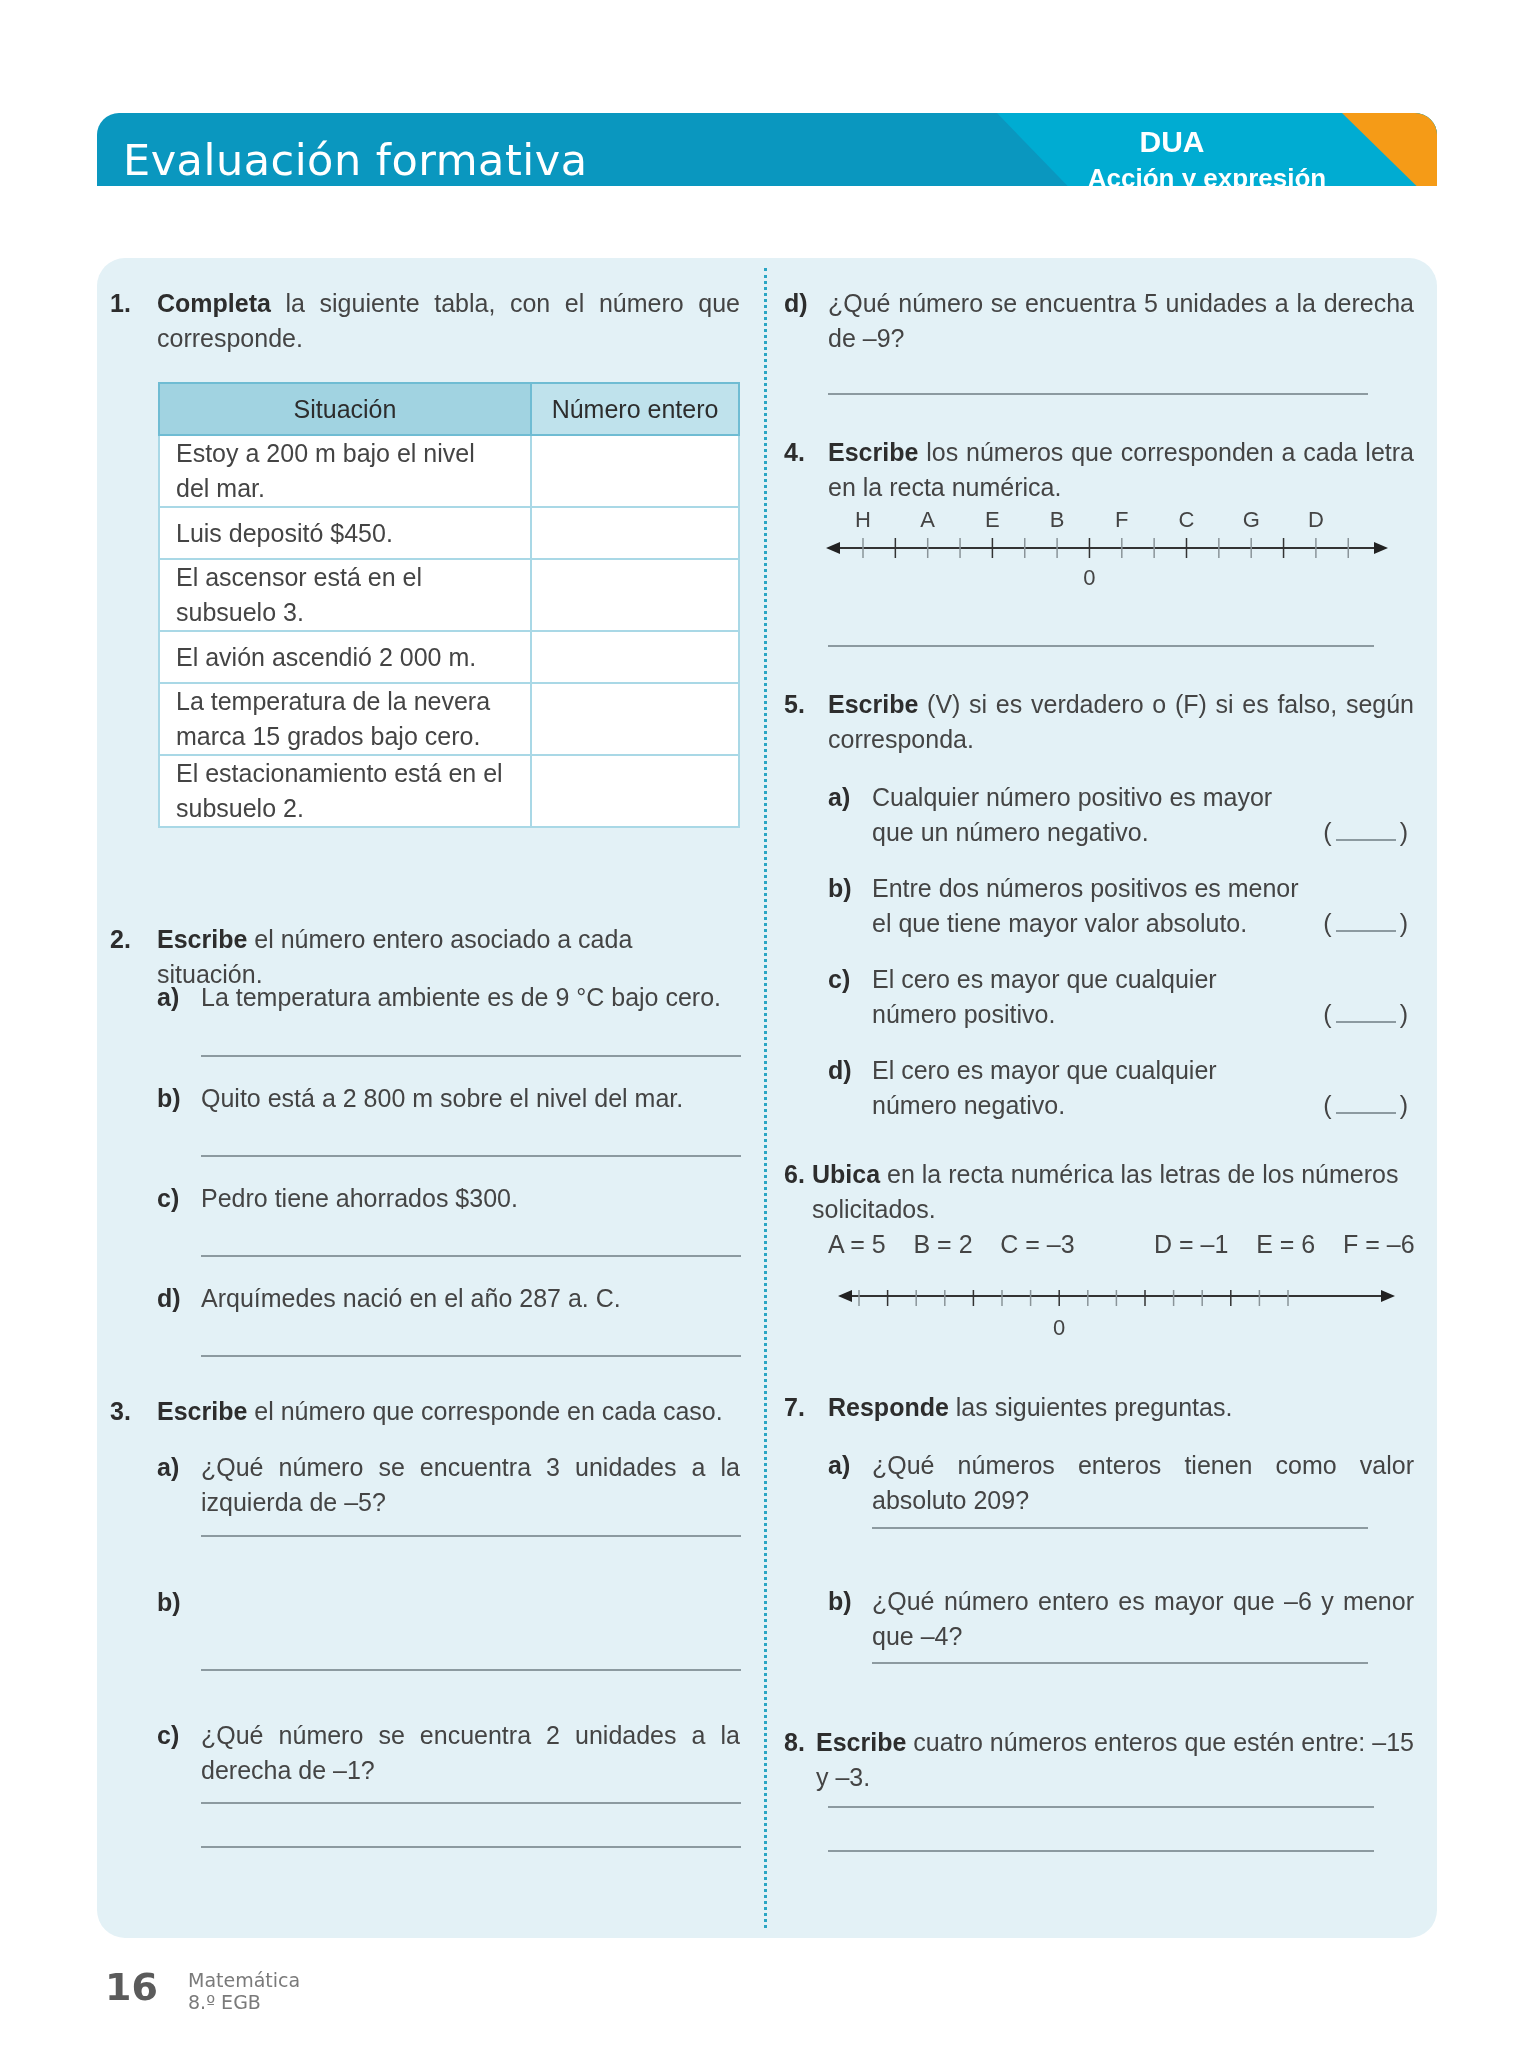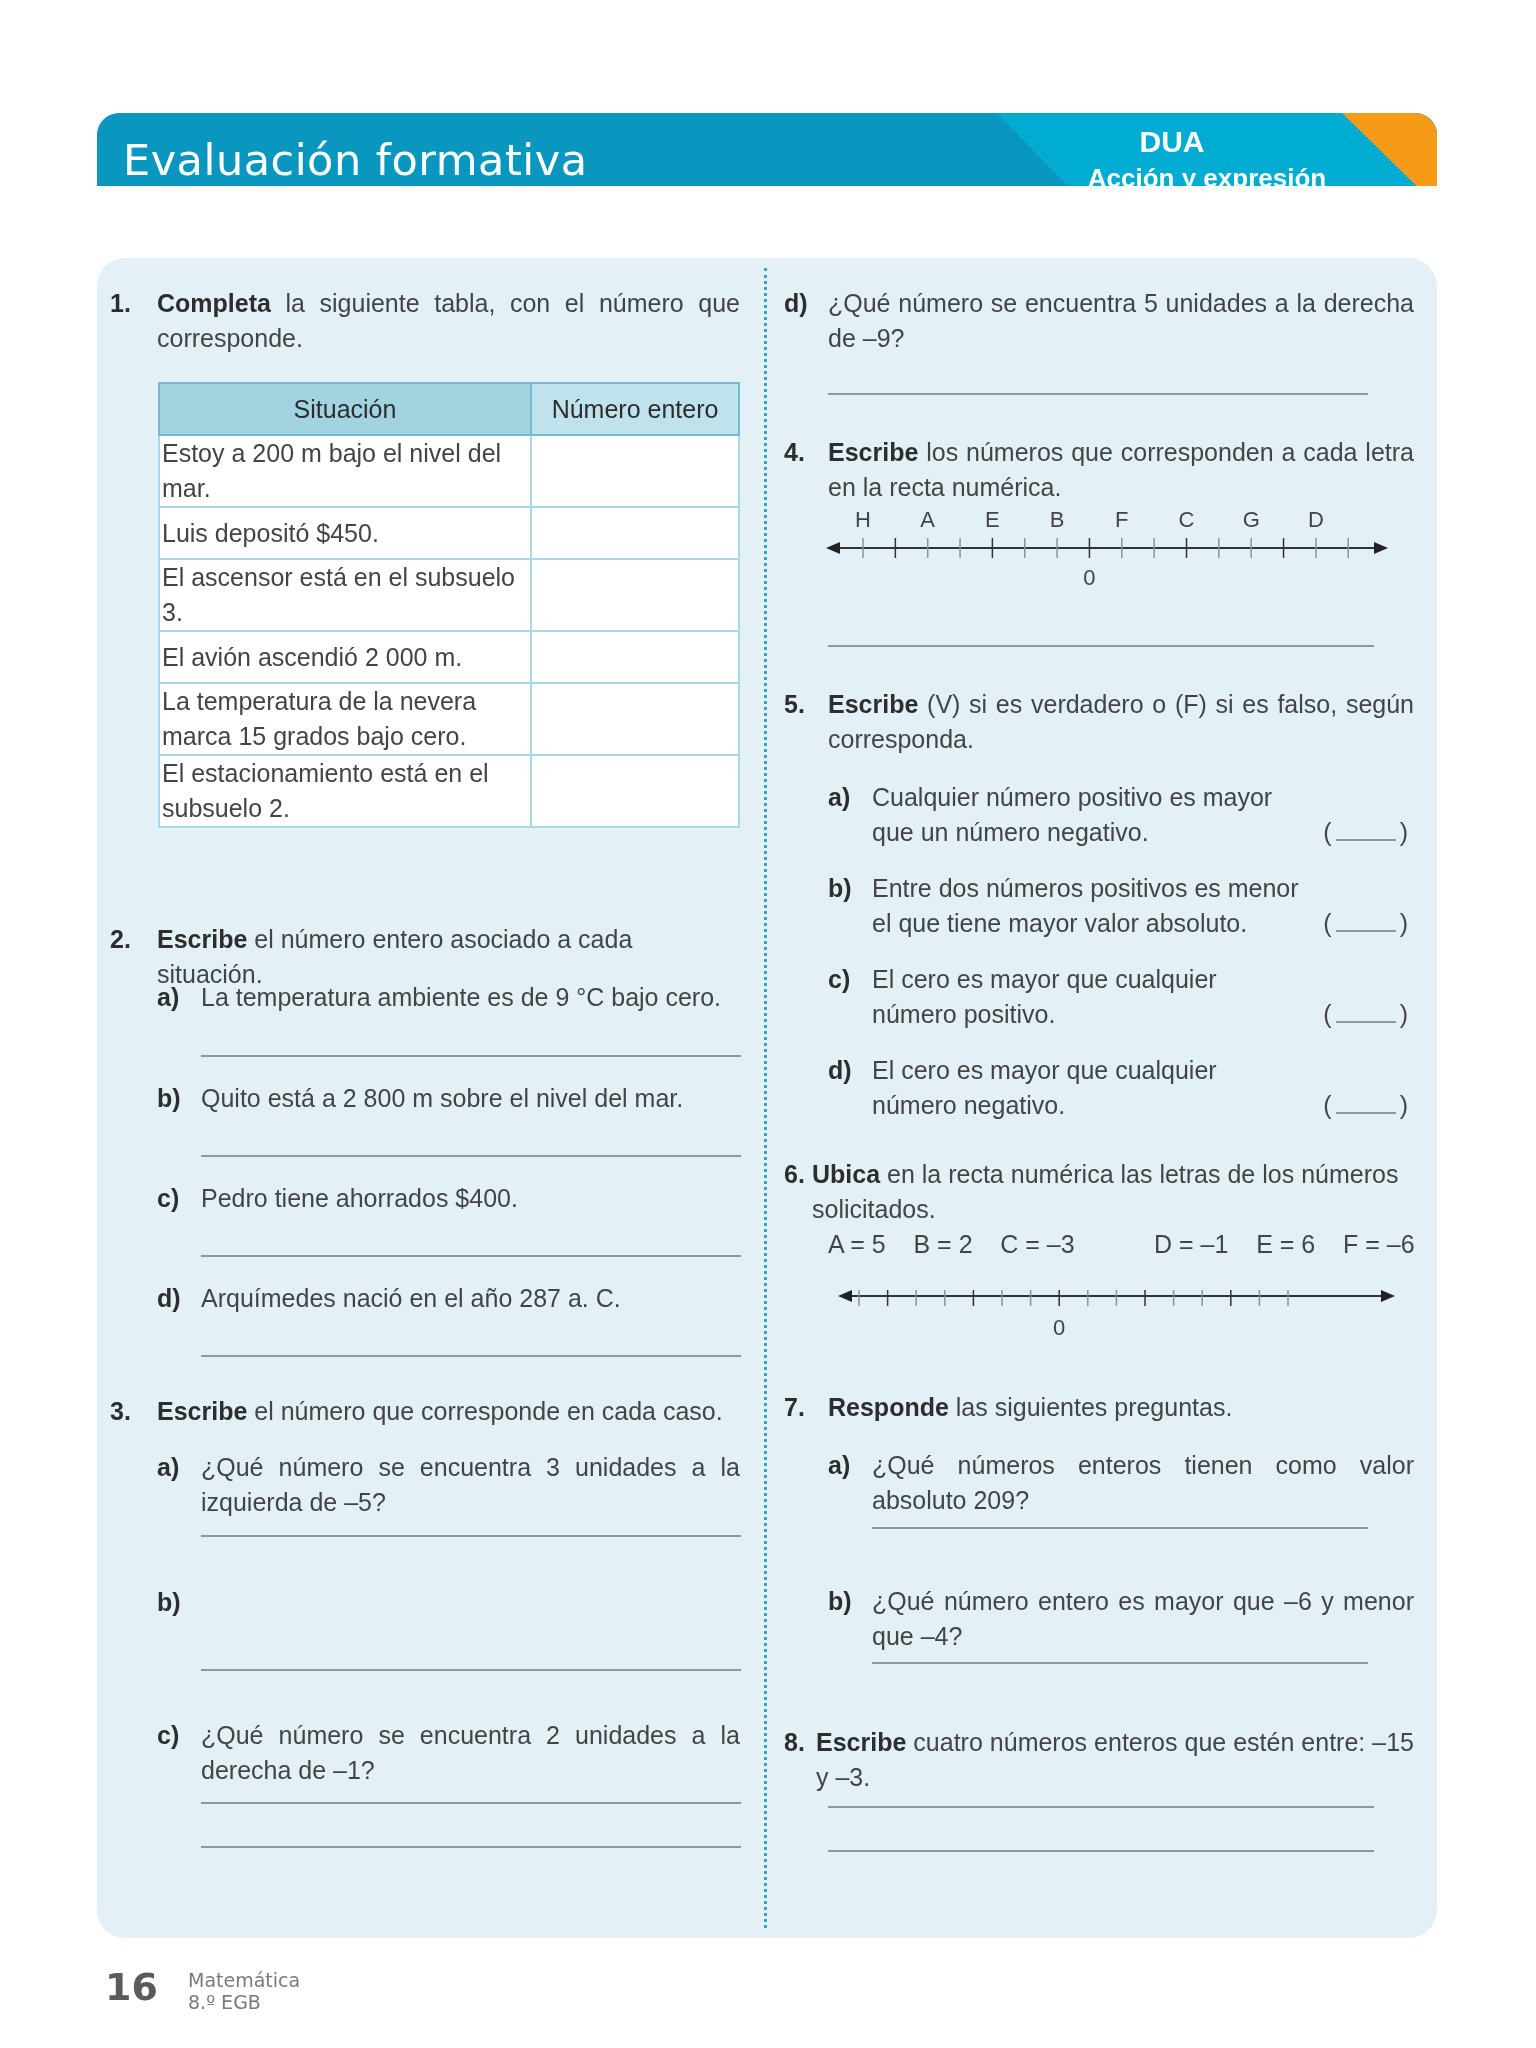--- a/index.html
+++ b/index.html
@@ -30,21 +30,21 @@
   .sub { position: absolute; width: 100%; }
   .sub .lbl { position: absolute; left: 47px; top: 0; font-weight: bold; color: #2d2d2d; }
   .sub .stext { margin-left: 91px; text-align: justify; }
 
   .answer-line { position: absolute; height: 0; border-top: 2px solid #8c9aa0; }
 
   
   table.sit { position: absolute; left: 48px; top: 96px; width: 582px; border-collapse: collapse; background: #fff; font-size: 25px; line-height: 35px; color: #444; }
   table.sit th { background: #a1d3e1; font-weight: normal; color: #2d2d2d; border: 2px solid #6fbcd3; height: 52px; }
   table.sit th:last-child { background: #bfe2ec; }
-  table.sit td { border: 2px solid #a9d8e6; padding: 0 2px; vertical-align: middle; margin-left: 8px; }
+  table.sit td { border: 2px solid #a9d8e6; padding: 0 16px; vertical-align: middle; margin-left: 8px; }
   table.sit td:first-child { width: 372px; }
   table.sit tr { border-left: 2px solid #6fbcd3; border-right: 2px solid #6fbcd3; }
 
   
   .vf { position: absolute; right: 6px; }
   .vf .blank { display: inline-block; width: 60px; border-bottom: 2px solid #8c9aa0; height: 22px; vertical-align: baseline; margin: 0 4px; }
 
   .nl-svg { position: absolute; }
   .nl-svg text { font-family: "Liberation Sans", sans-serif; font-size: 22px; fill: #444; }
 
@@ -117,21 +117,21 @@
   <div class="answer-line" style="top:1055px;left:91px;width:540px;"></div>
 
   <div class="sub" style="top:1081px;">
     <span class="lbl">b)</span>
     <div class="stext" style="text-align:left;">Quito está a 2 800 m sobre el nivel del mar.</div>
   </div>
   <div class="answer-line" style="top:1155px;left:91px;width:540px;"></div>
 
   <div class="sub" style="top:1181px;">
     <span class="lbl">c)</span>
-    <div class="stext" style="text-align:left;">Pedro tiene ahorrados $400.</div>
+    <div class="stext" style="text-align:left;">Pedro tiene ahorrados $300.</div>
   </div>
   <div class="answer-line" style="top:1255px;left:91px;width:540px;"></div>
 
   <div class="sub" style="top:1281px;">
     <span class="lbl">d)</span>
     <div class="stext" style="text-align:left;">Arquímedes nació en el año 287 a. C.</div>
   </div>
   <div class="answer-line" style="top:1355px;left:91px;width:540px;"></div>
 
   <div class="q" style="top:1394px;">

